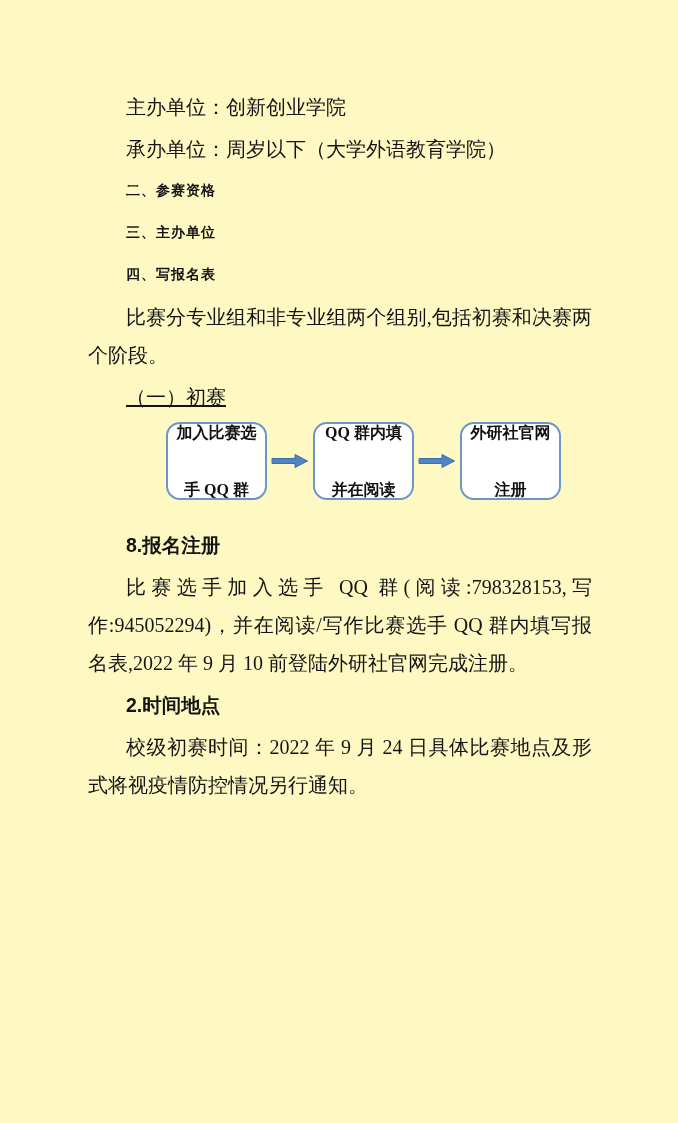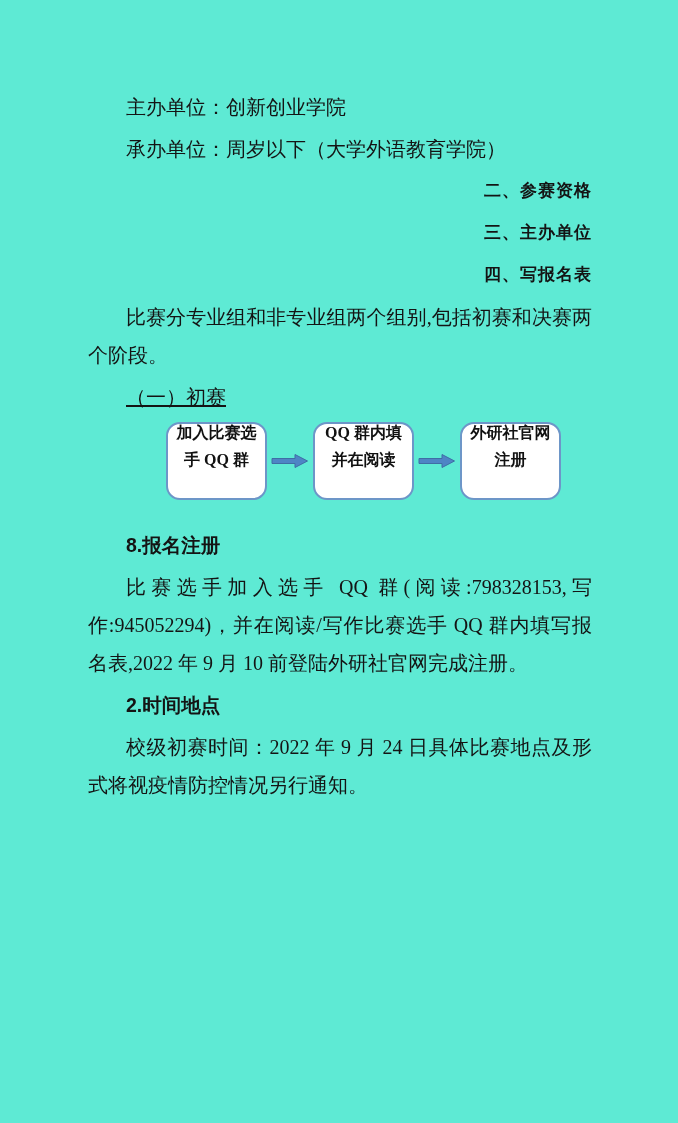--- a/index.html
+++ b/index.html
@@ -1,42 +1,42 @@
 <!DOCTYPE html>
 <html style="--box-border: #6d96c8; --arrow-fill: #4e85c5; --arrow-stroke: #3f6ea5;"><head>
 <meta charset="utf-8">
 <style>
   html,body{margin:0;padding:0;background:#e9e9e9;}
   .page{
-    position:relative;width:678px;height:1123px;background:#5eead4;
+    position:relative;width:678px;height:1123px;background:#fef9c3;
     overflow:hidden;font-family:"Liberation Serif","DejaVu Serif",serif;
     color:#141414;margin:0 auto;
   }
   .content{position:absolute;left:88px;top:88px;width:504px;}
   .blk{font-size:20px;line-height:38px;margin:0 0 4px 0;}
   .indent{text-indent:38px;}
   .just{text-align:justify;}
   .hd{
-    font-family:Liberation Sans, sans-serif;
-    font-weight:bold;font-size:17px;letter-spacing:1px;text-align:right;
+    font-family:Liberation Serif, serif;
+    font-weight:bold;font-size:14px;letter-spacing:1px;
   }
   .subhd{
     font-family:"Liberation Sans","DejaVu Sans",sans-serif;
     font-weight:bold;font-size:19.5px;
   }
   .kaiti{font-style:normal;text-decoration:underline;}
   
   .flow{
     display:flex;align-items:center;height:82px;
     margin:4px 0 24px 78px;
   }
   .flow-box{
     width:97px;height:74px;background:#ffffff;
     border:2px solid var(--box-border,#6d96c8);border-radius:14px;
-    display:flex;flex-direction:column;justify-content:flex-start;align-items:center;
+    display:flex;flex-direction:column;justify-content:space-between;align-items:center;
     gap:10px;flex:none;
   }
   .flow-box span{
     font-size:16px;font-weight:bold;line-height:17px;white-space:nowrap;
     color:#111;
   }
   .flow-arrow{flex:none;margin:0 4px;display:flex;align-items:center;}
   .flow-arrow svg path{
     fill:var(--arrow-fill,#4e85c5);
     stroke:var(--arrow-stroke,#3f6ea5);stroke-width:1;

